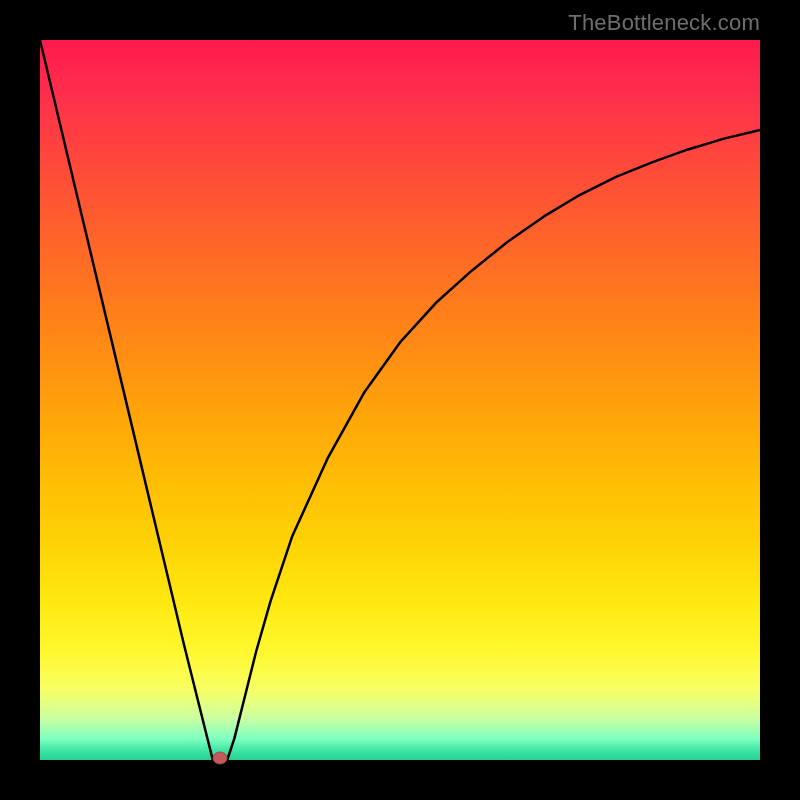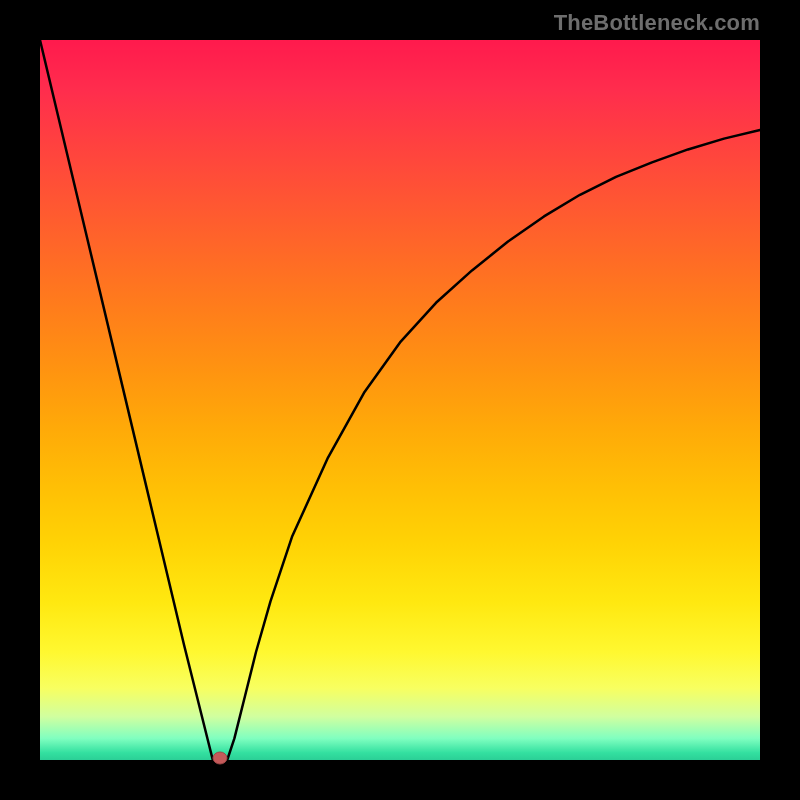--- a/index.html
+++ b/index.html
@@ -44,21 +44,21 @@
       #2bcf96 100%
     );
   }
   .attribution {
     position: absolute;
     top: 10px;
     right: 40px;
     color: #6e6e6e;
     font-family: Arial, Helvetica, sans-serif;
     font-size: 22px;
-    font-weight: 700;
+    font-weight: 400;
     letter-spacing: 0.2px;
   }
   svg {
     position: absolute;
     left: 0;
     top: 0;
   }
 </style>
 </head>
 <body>

